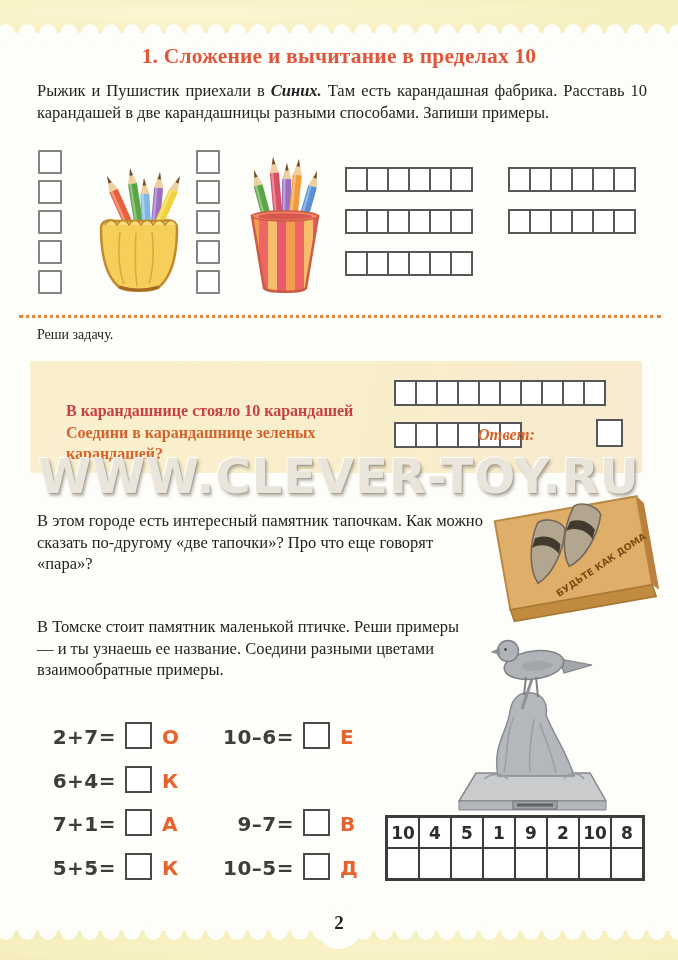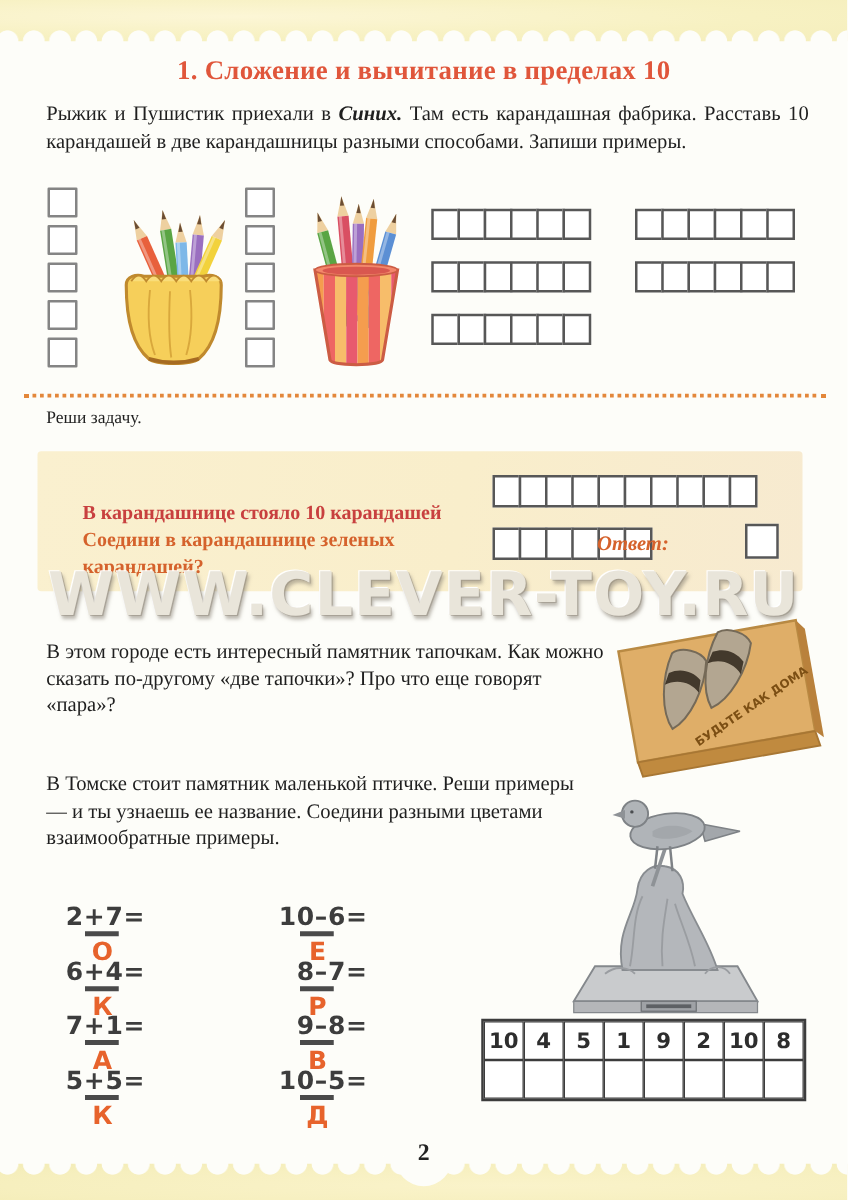--- a/index.html
+++ b/index.html
@@ -91,21 +91,21 @@
     text-shadow:2px 3px 3px rgba(135,128,114,.55), -1px -1px 0 rgba(255,255,255,.95), 1px 1px 0 rgba(160,152,138,.5);
     pointer-events:none;
   }
   
   .para{position:absolute; margin:0; font-size:16.5px; line-height:21.5px;}
   .p-slippers{left:37px; top:510px; width:452px;}
   .p-bird{left:37px; top:616px; width:442px;}
   
   .illus{position:absolute;}
   
-  .eq-row{position:absolute; display:flex; align-items:center; height:28px;flex-direction:column;}
+  .eq-row{position:absolute; display:flex; align-items:flex-end; height:28px;}
   .eq-expr{
     font-family:"DejaVu Sans", sans-serif; font-weight:bold; font-size:20px; color:#3d3d3d;
     text-align:right; letter-spacing:.5px;
   }
   .eq-left .eq-expr{width:78px;}
   .eq-right .eq-expr{width:90px;}
   .eq-box{
     width:27px; height:27px; box-sizing:border-box; background:#fff;
     border:2px solid #4a4a4a; margin-left:9px;
   }
@@ -376,27 +376,22 @@
     <span class="eq-expr">5+5=</span>
     <span class="eq-box"></span>
     <span class="eq-letter">К</span>
   </div>
 
   <div class="eq-row eq-right" style="left:204px;top:721px">
     <span class="eq-expr">10–6=</span>
     <span class="eq-box"></span>
     <span class="eq-letter">Е</span>
   </div>
-  <div class="eq-row eq-right" style="left:204px;top:765px">
-    <span class="eq-expr">8–7=</span>
-    <span class="eq-box"></span>
-    <span class="eq-letter">Р</span>
-  </div>
   <div class="eq-row eq-right" style="left:204px;top:808px">
-    <span class="eq-expr">9–8=</span>
+    <span class="eq-expr">9–7=</span>
     <span class="eq-box"></span>
     <span class="eq-letter">В</span>
   </div>
   <div class="eq-row eq-right" style="left:204px;top:852px">
     <span class="eq-expr">10–5=</span>
     <span class="eq-box"></span>
     <span class="eq-letter">Д</span>
   </div>
 
   <div class="num-table">

